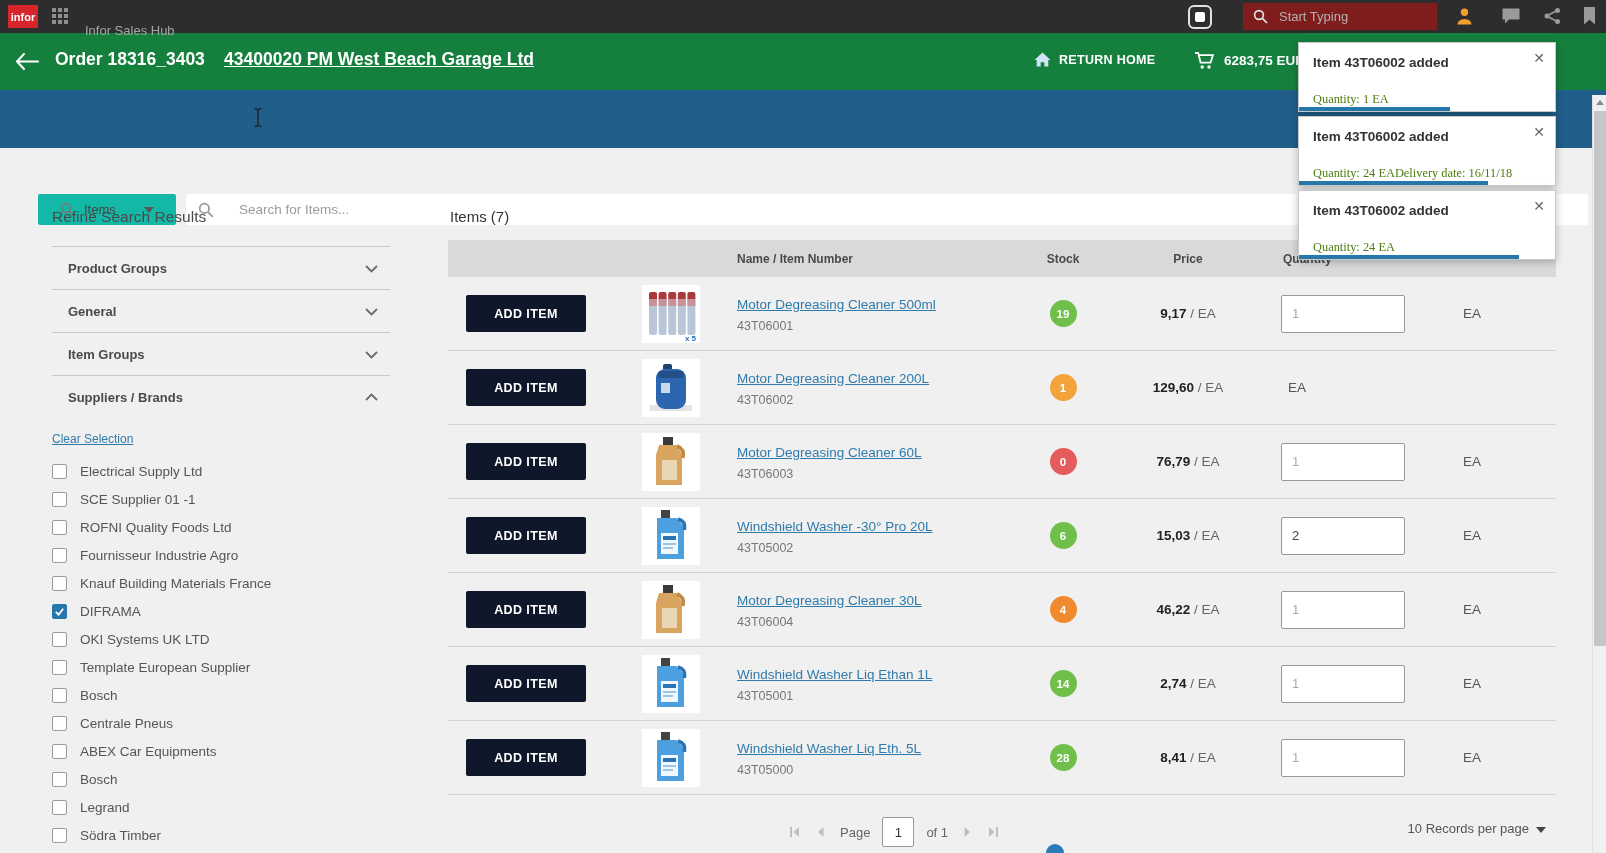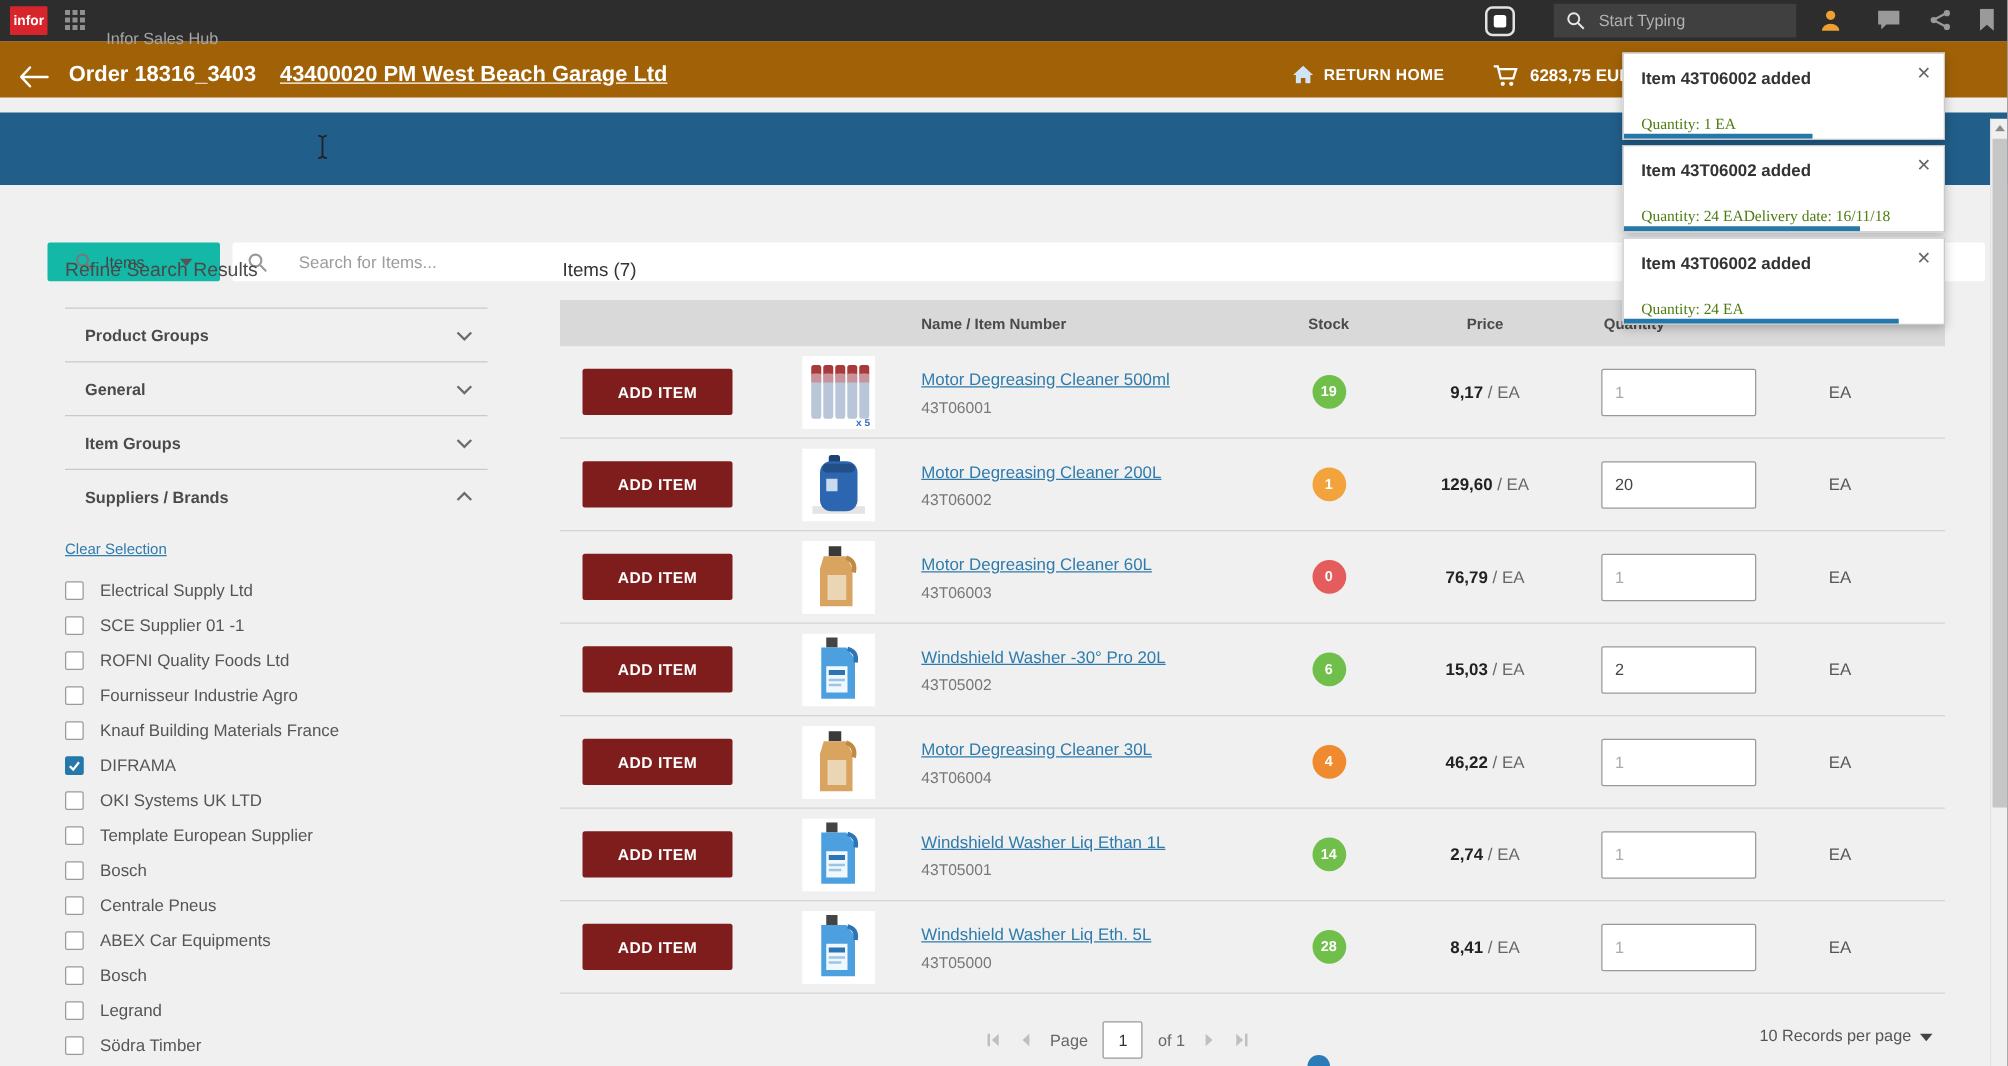--- a/index.html
+++ b/index.html
@@ -7,28 +7,28 @@
        font-family:"Liberation Sans",sans-serif;-webkit-font-smoothing:antialiased;}
 
   
   .topbar{position:absolute;left:0;top:0;width:100%;height:33px;background:#2d2d2d;display:flex;align-items:center;z-index:5;}
   .logo{width:30px;height:23px;background:#d8252c;color:#fff;font-weight:bold;font-size:11px;
         display:flex;align-items:center;justify-content:center;margin-left:8px;border-radius:1px;}
   .grid-icon{margin-left:14px;display:flex;}
   .app-title{margin-left:16px;color:#a6a6a6;font-size:13px;margin-top:28px;}
   .win-icon{position:absolute;left:1188px;top:5px;width:20px;height:20px;border:2px solid #e3e3e3;border-radius:6px;box-sizing:content-box;cursor:pointer;}
   .win-icon::after{content:"";position:absolute;left:5px;top:5px;width:10px;height:10px;background:#fff;border-radius:2px;}
-  .tb-search{position:absolute;left:1243px;top:3px;width:194px;height:27px;background:#404040;
+  .tb-search{position:absolute;left:1243px;top:3px;width:194px;height:27px;background:#7f1d1d;
              display:flex;align-items:center;padding:0 10px;box-sizing:border-box;gap:9px;}
   .tb-search input{background:transparent;border:none;outline:none;color:#ddd;font-size:13px;width:140px;font-family:inherit;}
   .tb-search input::placeholder{color:#b2b2b2;}
   .tb-icon{position:absolute;top:7px;cursor:pointer;display:flex;}
 
   
-  .bluebar{position:absolute;top:33px;left:0;width:100%;height:45px;background:#a16207;}
+  .bluebar{position:absolute;top:33px;left:0;width:100%;height:57px;background:#15803d;}
   .back{position:absolute;left:14px;top:18px;cursor:pointer;display:flex;}
   .order-title{position:absolute;left:55px;top:16px;color:#fff;font-size:17.5px;font-weight:bold;}
   .cust-link{position:absolute;left:224px;top:16px;color:#fff;font-size:17.5px;font-weight:bold;text-decoration:underline;cursor:pointer;}
   .return-home{position:absolute;left:1034px;top:19px;display:flex;gap:8px;align-items:center;color:#fff;
                font-weight:bold;font-size:12.5px;letter-spacing:.3px;cursor:pointer;}
   .cart{position:absolute;left:1194px;top:18px;display:flex;gap:9px;align-items:center;color:#fff;font-weight:bold;font-size:13.5px;cursor:pointer;}
 
   
   .band{position:absolute;top:90px;left:0;width:100%;height:58px;background:#215e8a;}
   .cat-dd{position:absolute;left:38px;top:104px;width:138px;height:31px;background:#14b8a6;border-radius:2px;
@@ -59,21 +59,21 @@
   
   .main{position:absolute;left:448px;top:200px;width:1108px;}
   .items-title{font-size:15px;color:#333;padding:8px 0 0 2px;height:25px;}
   .grid-row{display:grid;grid-template-columns:170px 105px 290px 100px 150px 175px 118px;align-items:center;}
   .thead{margin-top:7px;height:37px;background:#d9d9d9;}
   .th{font-weight:bold;font-size:12px;color:#4a4a4a;}
   .th.name{padding-left:14px;}
   .th.stock,.th.price{text-align:center;}
   .th.qty{padding-left:20px;}
   .item-row{height:73px;border-bottom:1px solid #d3d3d3;}
-  .add-btn{margin-left:18px;width:120px;height:37px;background:#7f1d1d;border:none;color:#fff;font-weight:bold;
+  .add-btn{margin-left:18px;width:120px;height:37px;background:#0f172a;border:none;color:#fff;font-weight:bold;
            font-size:12.5px;letter-spacing:.4px;border-radius:2px;cursor:pointer;font-family:inherit;}
   .prod{width:58px;height:58px;margin:0 auto;background:#fff;}
   .c-name{padding-left:14px;}
   .item-link{color:#2f7bab;font-size:13.5px;text-decoration:underline;cursor:pointer;}
   .item-num{color:#777;font-size:12.5px;margin-top:6px;}
   .c-stock{text-align:center;}
   .badge{display:inline-flex;width:27px;height:27px;border-radius:50%;color:#fff;font-size:11.5px;font-weight:bold;
          align-items:center;justify-content:center;}
   .c-price{text-align:center;font-size:13.5px;color:#666;}
   .c-price b{color:#222;}
@@ -376,21 +376,20 @@
                 <rect x="8" y="46" width="42" height="6" fill="#e4e4e4"></rect>
                 <rect x="21" y="5" width="9" height="7" rx="2" fill="#1d4270"></rect>
                 <rect x="14" y="10" width="30" height="40" rx="9" fill="#2d66b0"></rect>
                 <rect x="16" y="12" width="26" height="7" rx="3.5" fill="#234f89"></rect>
                 <rect x="19" y="24" width="9" height="10" fill="#dce7f5" opacity="0.9"></rect>
               </svg></div>
           </div>
           <div class="c-name"><a class="item-link">Motor Degreasing Cleaner 200L</a><div class="item-num">43T06002</div></div>
           <div class="c-stock"><span class="badge" style="background:#f2a33c">1</span></div>
           <div class="c-price"><b>129,60</b><span> / EA</span></div>
-          <div><input class="qty-input" value="20" style=""></div>
           <div class="c-unit">EA</div>
         </div>
         <div class="item-row grid-row">
           <div><button class="add-btn">ADD ITEM</button></div>
           <div>
             <div class="prod"><svg width="58" height="58" viewBox="0 0 58 58">
                 <rect width="58" height="58" fill="#fff"></rect>
                 <rect x="21" y="4" width="10" height="8" fill="#3a3a3a"></rect>
                 <path d="M17 12 h18 l5 10 v30 h-26 v-30 z" fill="#d9a45f"></path>
                 <path d="M35 13 q8 3 6 12" stroke="#c08a43" stroke-width="3.5" fill="none"></path>

